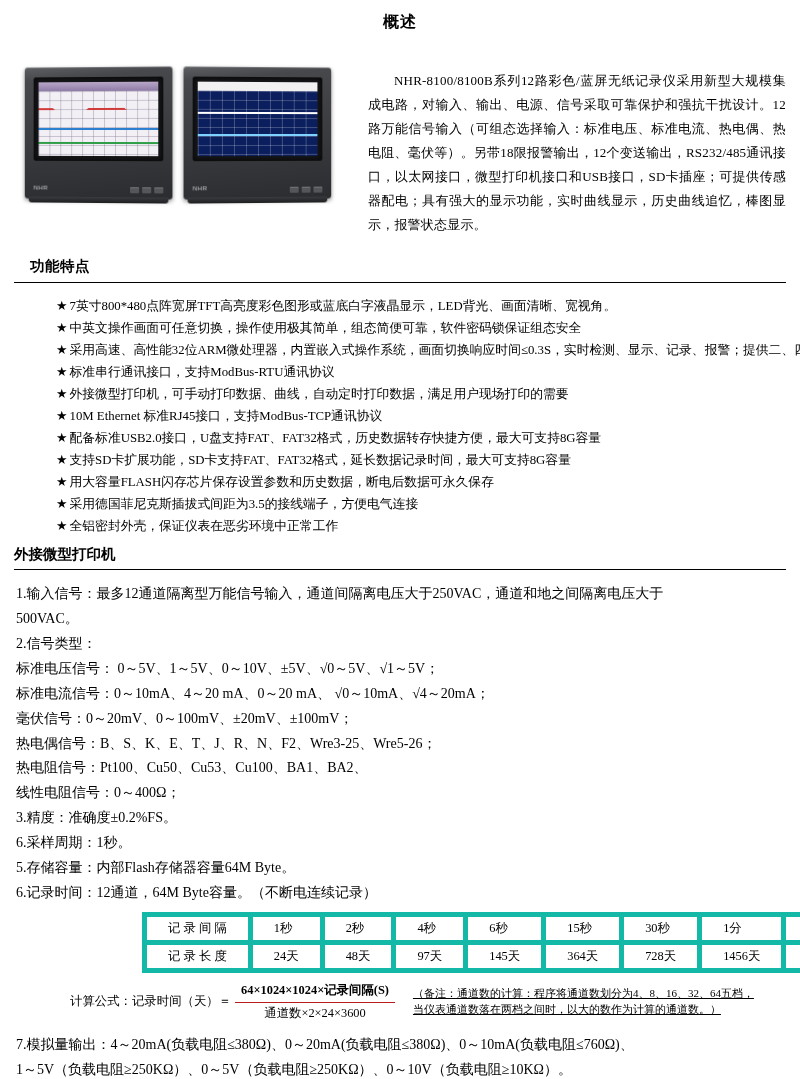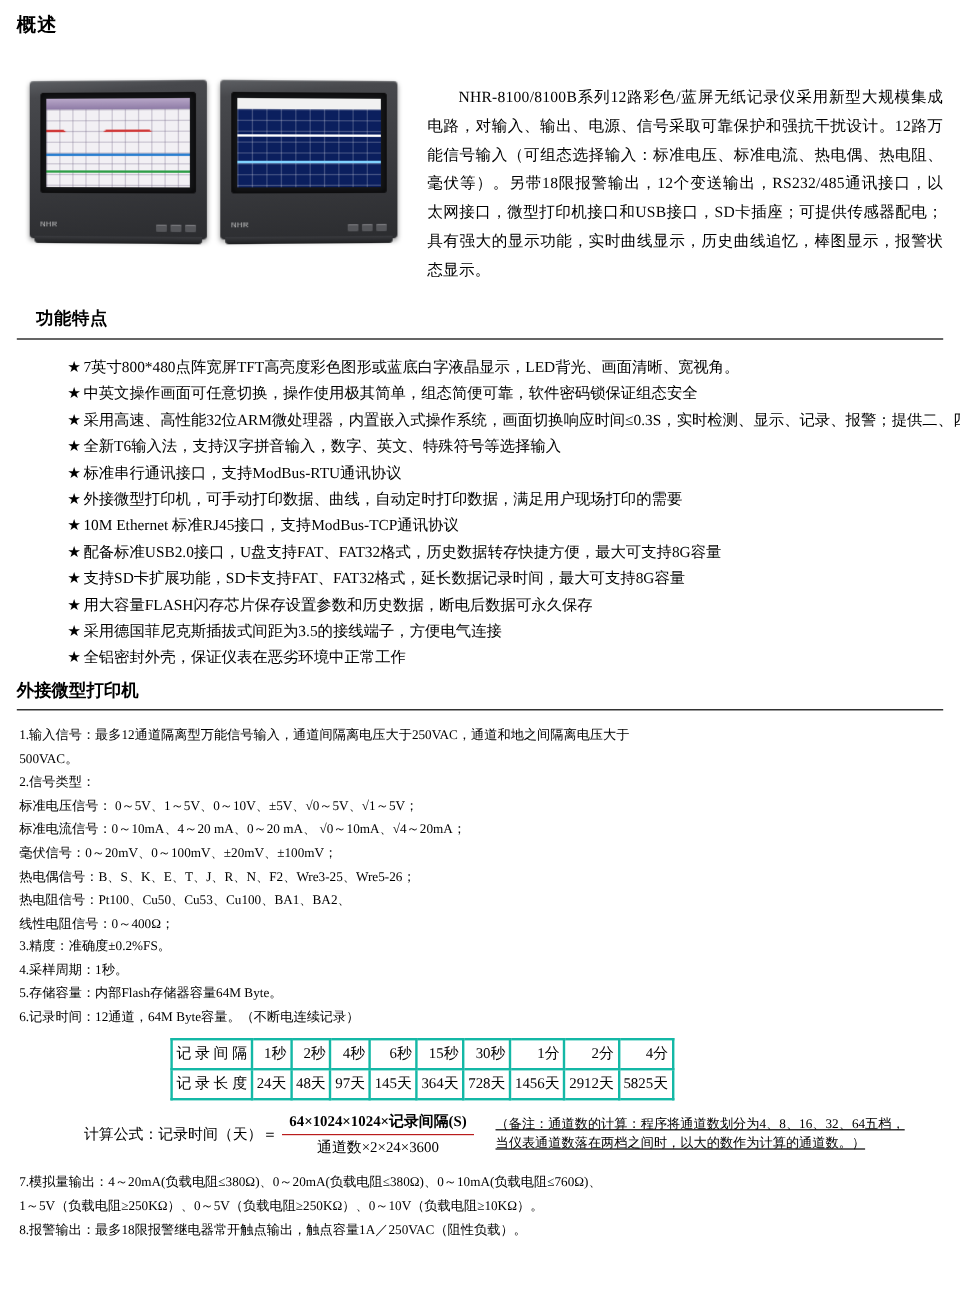--- a/index.html
+++ b/index.html
@@ -12,26 +12,27 @@
     color: #000000;
     font-size: 12.5px;
     line-height: 1.55;
     position: relative;
     overflow: hidden;
   }
   .page { padding: 8px 14px 0 14px; position: relative; }
 
   
   .top-title {
+    text-align: center;
     font-size: 16px;
     font-weight: bold;
     margin: 2px 0 10px 0;
     letter-spacing: 1px;
   }
-  .top-row { display: flex; align-items: flex-start; gap: 12px; }
+  .top-row { display: flex; align-items: flex-start; gap: 24px; }
   .devices { width: 330px; flex: 0 0 330px; padding-left: 10px; padding-top: 22px; }
   .device-pair { display: flex; gap: 12px; }
 
   .device {
     width: 148px;
     height: 132px;
     border-radius: 3px;
     background: linear-gradient(175deg,#5d5f63 0%, #47484c 10%, #3a3b3f 55%, #2b2c2f 100%);
     box-shadow: 0 2px 4px rgba(0,0,0,.45), inset 0 1px 0 rgba(255,255,255,.18);
     position: relative;
@@ -159,35 +160,35 @@
     list-style: none;
     font-size: 12.8px;
     line-height: 1.72;
     white-space: nowrap;
   }
   .features li .star { margin-right: 2px; }
 
   
   .specs { margin: 10px 0 0 2px; }
   .specs .line {
-    font-size: 11px;
+    font-size: 14px;
     line-height: 1.78;
     white-space: nowrap;
   }
 
   
   .tbl-wrap { margin: 6px 0 6px 128px; }
   table.rec {
     border-collapse: collapse;
     font-size: 12.4px;
   }
   table.rec td {
-    border: 2px solid #14b8a6;
-    padding: 2px 3px;
-    text-align: right;
+    border: 5px solid #14b8a6;
+    padding: 2px 21px;
+    text-align: left;
     white-space: nowrap;
   }
   table.rec td.hdr { font-weight: normal; }
 
   
   .formula-row {
     display: flex;
     align-items: center;
     margin: 8px 0 8px 0;
     padding-left: 56px;
@@ -271,21 +272,20 @@
     </div>
   </div>
 
   <h2 class="sec">功能特点</h2>
   <hr class="rule">
 
   <ul class="features">
     <li><span class="star">★</span><span>7英寸800*480点阵宽屏TFT高亮度彩色图形或蓝底白字液晶显示，LED背光、画面清晰、宽视角。</span></li>
     <li><span class="star">★</span><span>中英文操作画面可任意切换，操作使用极其简单，组态简便可靠，软件密码锁保证组态安全</span></li>
     <li><span class="star">★</span><span>采用高速、高性能32位ARM微处理器，内置嵌入式操作系统，画面切换响应时间≤0.3S，实时检测、显示、记录、报警；提供二、四、八、十二、十六、二十四路6种数显画面供用户选择</span></li>
-    <li><span class="star">★</span><span>全新T6输入法，支持汉字拼音输入，数字、英文、特殊符号等选择输入</span></li>
     <li><span class="star">★</span><span>标准串行通讯接口，支持ModBus-RTU通讯协议</span></li>
     <li><span class="star">★</span><span>外接微型打印机，可手动打印数据、曲线，自动定时打印数据，满足用户现场打印的需要</span></li>
     <li><span class="star">★</span><span>10M  Ethernet 标准RJ45接口，支持ModBus-TCP通讯协议</span></li>
     <li><span class="star">★</span><span>配备标准USB2.0接口，U盘支持FAT、FAT32格式，历史数据转存快捷方便，最大可支持8G容量</span></li>
     <li><span class="star">★</span><span>支持SD卡扩展功能，SD卡支持FAT、FAT32格式，延长数据记录时间，最大可支持8G容量</span></li>
     <li><span class="star">★</span><span>用大容量FLASH闪存芯片保存设置参数和历史数据，断电后数据可永久保存</span></li>
     <li><span class="star">★</span><span>采用德国菲尼克斯插拔式间距为3.5的接线端子，方便电气连接</span></li>
     <li><span class="star">★</span><span>全铝密封外壳，保证仪表在恶劣环境中正常工作</span></li>
   </ul>
 
@@ -296,21 +296,21 @@
     <div class="line">1.输入信号：最多12通道隔离型万能信号输入，通道间隔离电压大于250VAC，通道和地之间隔离电压大于</div>
     <div class="line">500VAC。</div>
     <div class="line">2.信号类型：</div>
     <div class="line">标准电压信号：  0～5V、1～5V、0～10V、±5V、√0～5V、√1～5V；</div>
     <div class="line">标准电流信号：0～10mA、4～20 mA、0～20 mA、 √0～10mA、√4～20mA；</div>
     <div class="line">毫伏信号：0～20mV、0～100mV、±20mV、±100mV；</div>
     <div class="line">热电偶信号：B、S、K、E、T、J、R、N、F2、Wre3-25、Wre5-26；</div>
     <div class="line">热电阻信号：Pt100、Cu50、Cu53、Cu100、BA1、BA2、</div>
     <div class="line">线性电阻信号：0～400Ω；</div>
     <div class="line">3.精度：准确度±0.2%FS。</div>
-    <div class="line">4.采样周期：1秒。</div>
+    <div class="line">6.采样周期：1秒。</div>
     <div class="line">5.存储容量：内部Flash存储器容量64M Byte。</div>
     <div class="line">6.记录时间：12通道，64M Byte容量。（不断电连续记录）</div>
   </div>
 
   <div class="tbl-wrap">
     <table class="rec">
       <tbody>
           <tr>
         <td class="hdr">记  录  间  隔</td>
         <td>1秒</td>

